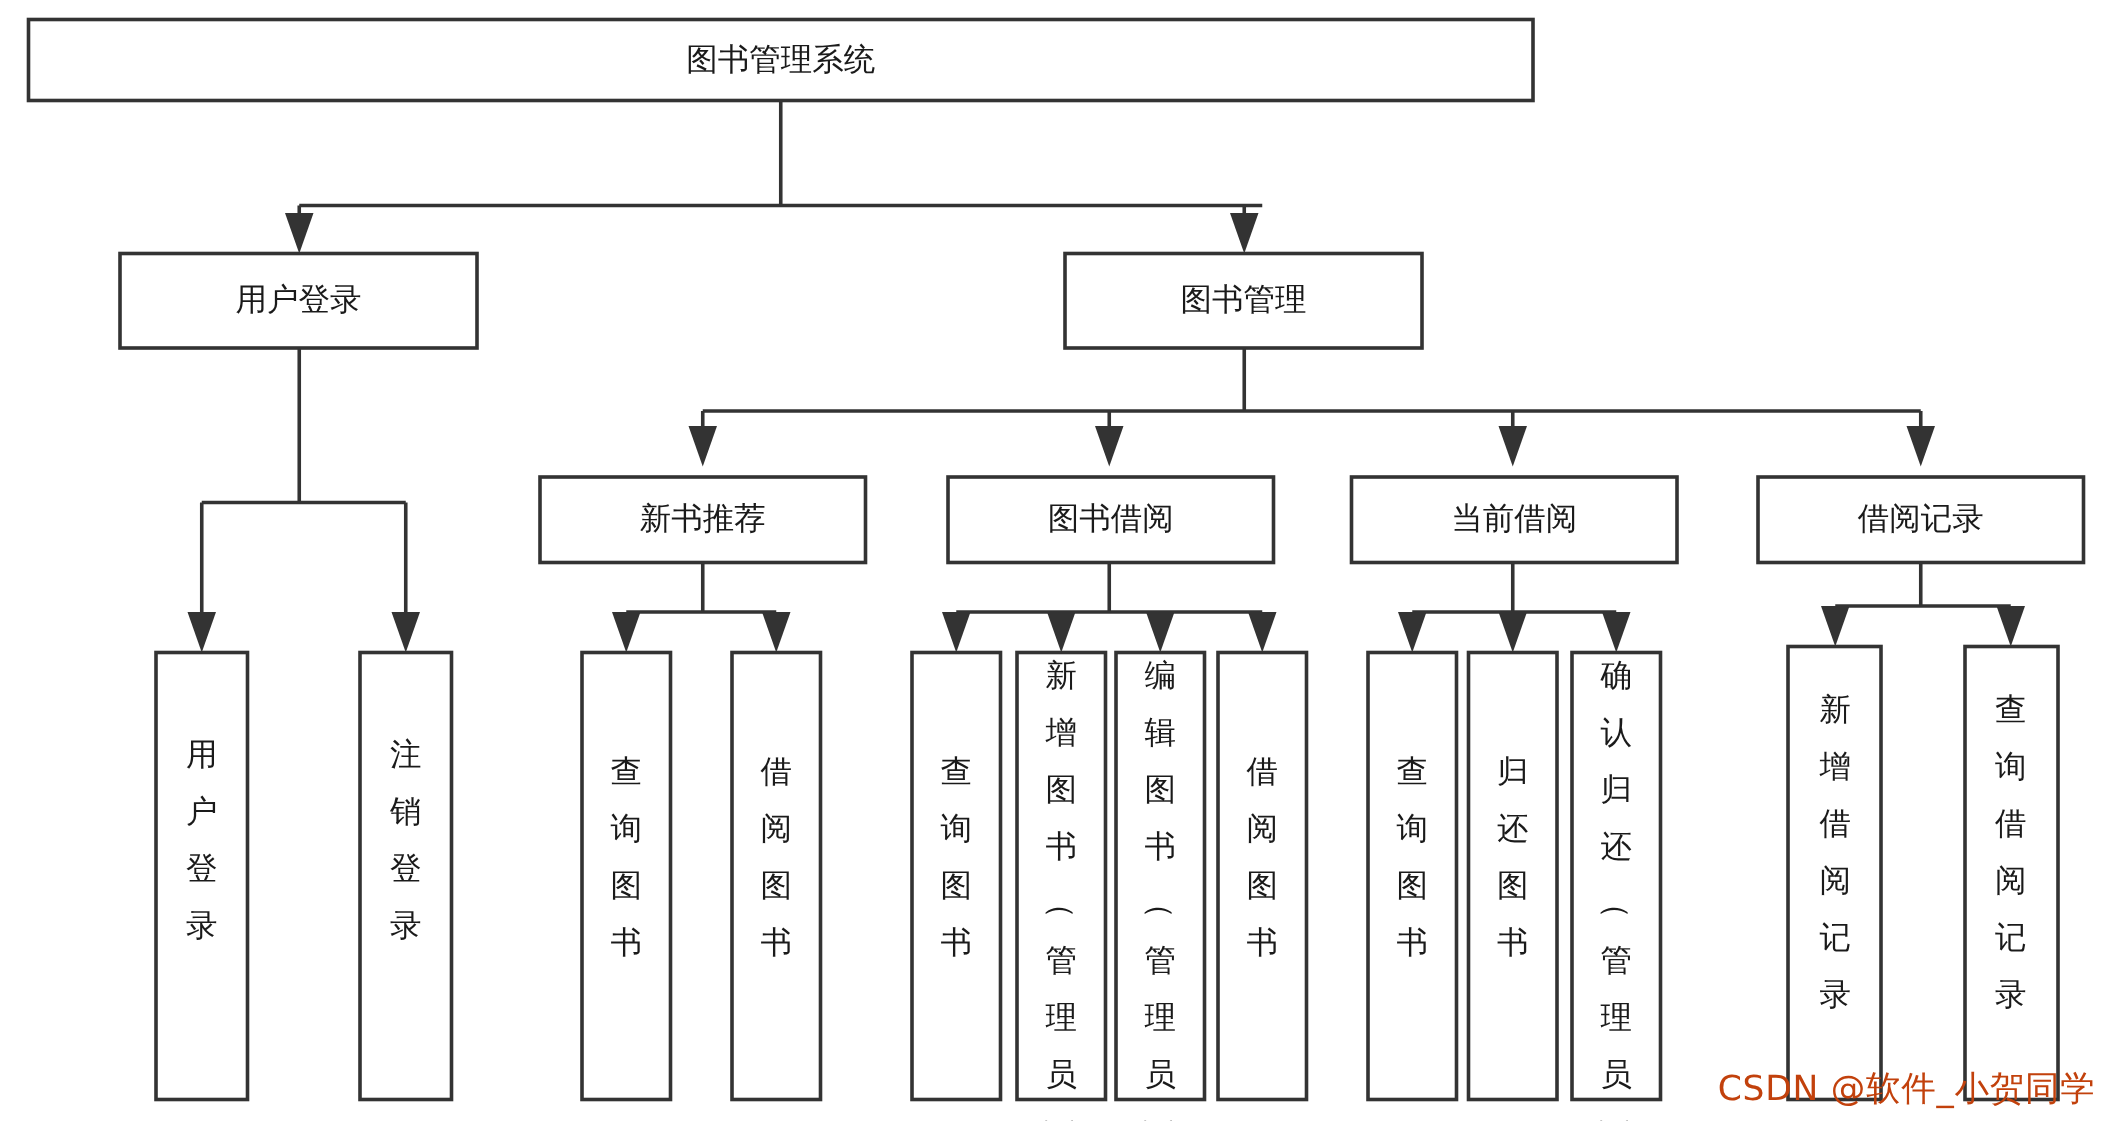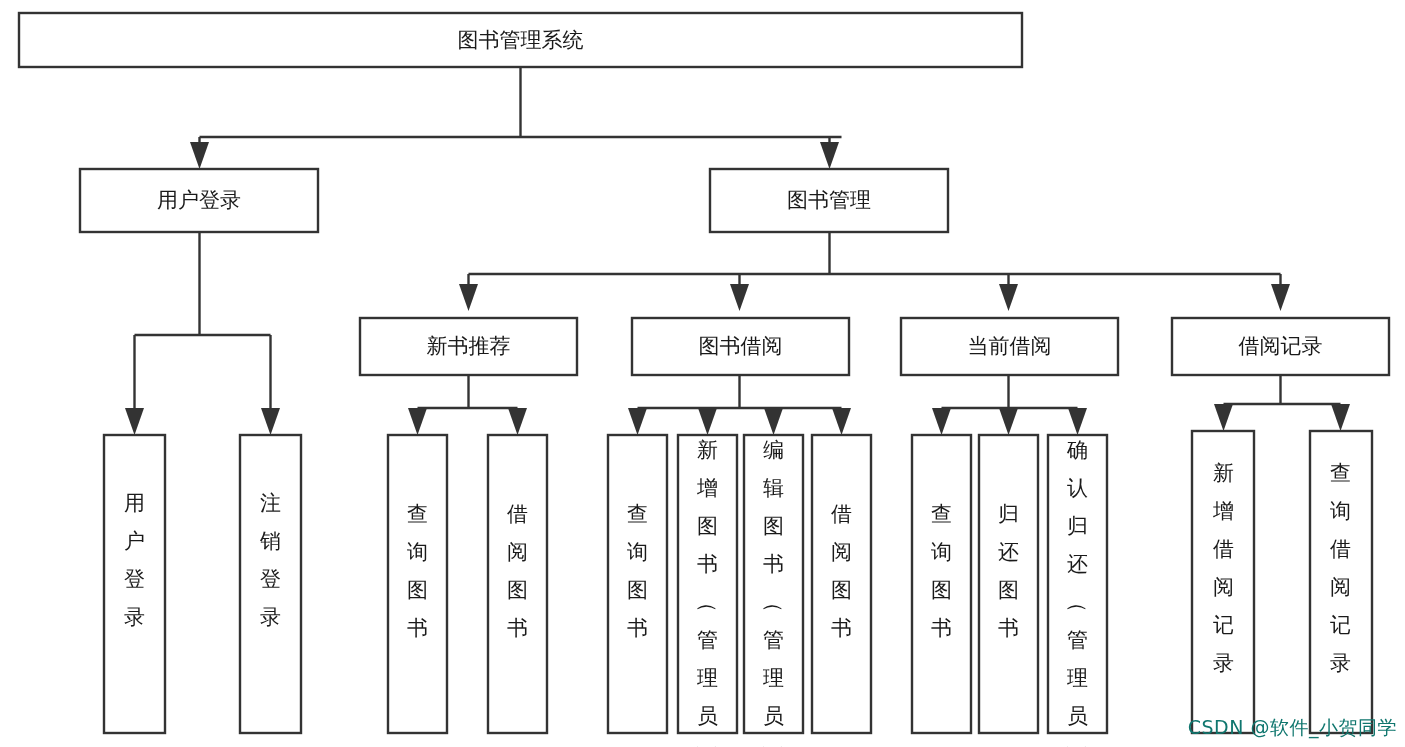--- a/index.html
+++ b/index.html
@@ -44,22 +44,22 @@
   }
   .arrow-head {
     fill: #333333;
     stroke: none;
   }
   .watermark {
     position: absolute;
     right: 8px;
     bottom: 6px;
     font-family: "DejaVu Sans", "Liberation Sans", sans-serif;
-    font-size: 19px;
-    color: #0f766e;
+    font-size: 23px;
+    color: #c2410c;
     white-space: nowrap;
     letter-spacing: 0.5px;
   }
 </style>
 </head>
 <body>
 
 <svg id="diagram" viewBox="0 0 1405 747" xmlns="http://www.w3.org/2000/svg">
 
   <g id="connectors">

